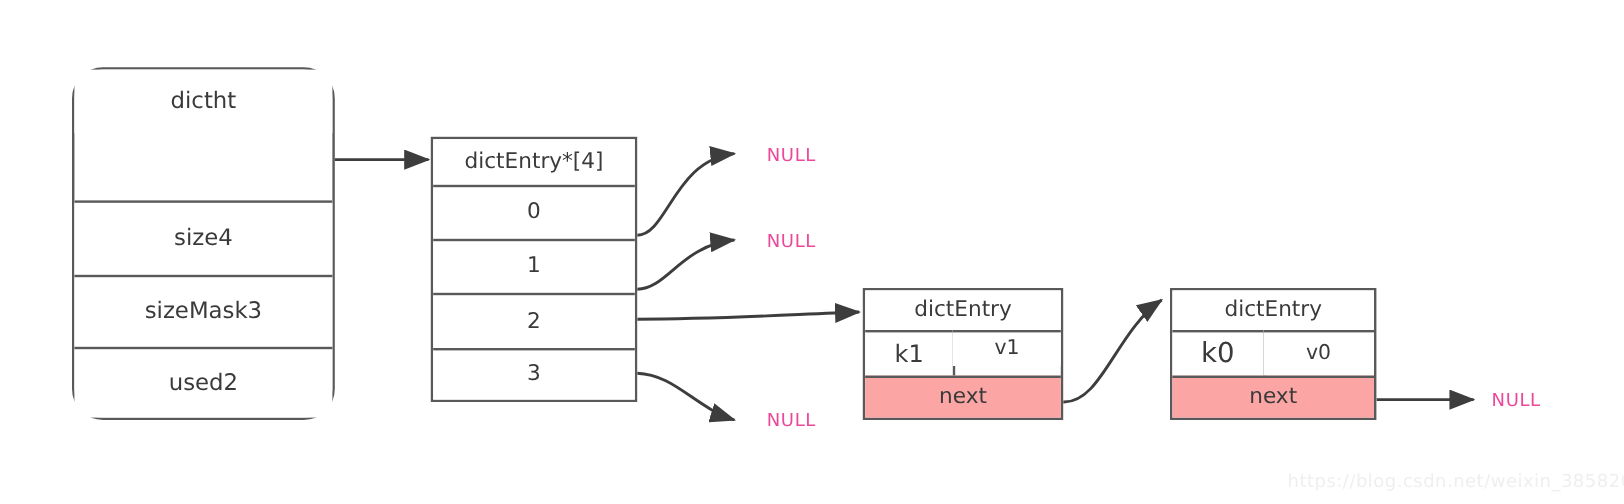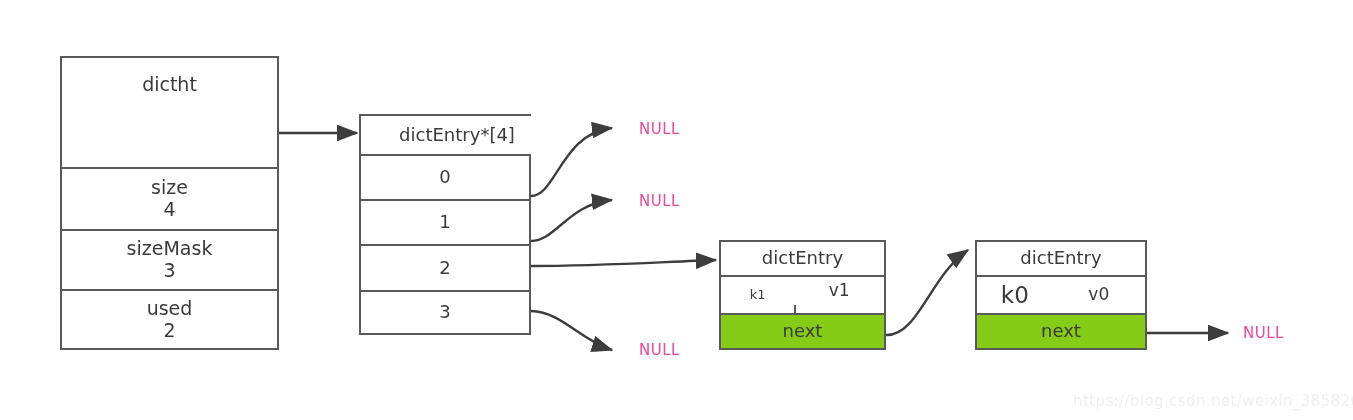--- a/index.html
+++ b/index.html
@@ -38,29 +38,29 @@
     justify-content: center;
     text-align: center;
     background: #ffffff;
     line-height: 1.15;
   }
   .row.divider-top {
     border-top: 2px solid #595959;
   }
   .cellwrap {
     display: flex;
-    flex-direction: column;
+    flex-direction: row;
     align-items: center;
     justify-content: center;
   }
   .fieldname { display: block; }
   .fieldvalue { display: block; }
 
   .hl-yellow { background: #ffffcc; }
-  .hl-green  { background: #84cc16; }
+  .hl-green  { background: #fca5a5; }
 
   .vdivider {
     position: absolute;
     width: 0;
     border-left: 2px solid #595959;
   }
 
   
   .label {
     position: absolute;
@@ -112,21 +112,21 @@
 
     <path d="M531 266 C 600 266, 660 262, 716 260" marker-end="url(#arrowhead)"></path>
 
     <path d="M531 311 C 562 312, 580 340, 612 350" marker-end="url(#arrowhead)"></path>
 
     <path d="M886 335 C 918 336, 930 276, 968 250" marker-end="url(#arrowhead)"></path>
 
     <line x1="1147" y1="333" x2="1228" y2="333" marker-end="url(#arrowhead)"></line>
   </svg>
 
-  <div class="box" style="left:60px; top:56px; width:219px; height:294px;">
+  <div class="box" style="left:60px; top:56px; width:219px; height:294px;border-radius:26px;">
 
     <div class="row" style="left:0; top:0; width:100%; height:53px; font-size:19px;">
       <span>dictht</span>
     </div>
 
 
     <div class="row divider-top" style="left:0; top:109px; width:100%; height:62px; font-size:19px;">
       <span class="cellwrap">
         <span class="fieldname">size</span>
         <span class="fieldvalue">4</span>
@@ -143,21 +143,21 @@
     <div class="row divider-top" style="left:0; top:231px; width:100%; height:59px; font-size:19px;">
       <span class="cellwrap">
         <span class="fieldname">used</span>
         <span class="fieldvalue">2</span>
       </span>
     </div>
   </div>
 
   <div class="box" style="left:359px; top:114px; width:172px; height:221px;">
 
-    <div class="row" style="left:12px; top:0; width:100%; height:38px; font-size:18px;">
+    <div class="row" style="left:0; top:0; width:100%; height:38px; font-size:18px;">
       <span>dictEntry*[4]</span>
     </div>
 
     <div class="row divider-top" style="left:0; top:38px; width:100%; height:45px; font-size:18px;">
       <span>0</span>
     </div>
 
     <div class="row divider-top" style="left:0; top:83px; width:100%; height:45px; font-size:18px;">
       <span>1</span>
     </div>
@@ -170,21 +170,21 @@
       <span>3</span>
     </div>
   </div>
 
   <div class="box" style="left:719px; top:240px; width:167px; height:110px;">
 
     <div class="row" style="left:0; top:0; width:100%; height:33px; font-size:18px;">
       <span>dictEntry</span>
     </div>
 
-    <div class="row divider-top" style="left:0; top:33px; width:45%; height:38px; font-size:13px;">
+    <div class="row divider-top" style="left:0; top:33px; width:45%; height:38px; font-size:20px;">
       <span>k1</span>
     </div>
     <div class="vdivider" style="left:45%; top:33px; height:38px;"></div>
     <div class="row divider-top" style="left:45%; top:33px; width:55%; height:30px; font-size:17px;">
       <span>v1</span>
     </div>
 
     <div class="row divider-top hl-green" style="left:0; top:71px; width:100%; height:35px; font-size:18px;">
       <span>next</span>
     </div>

